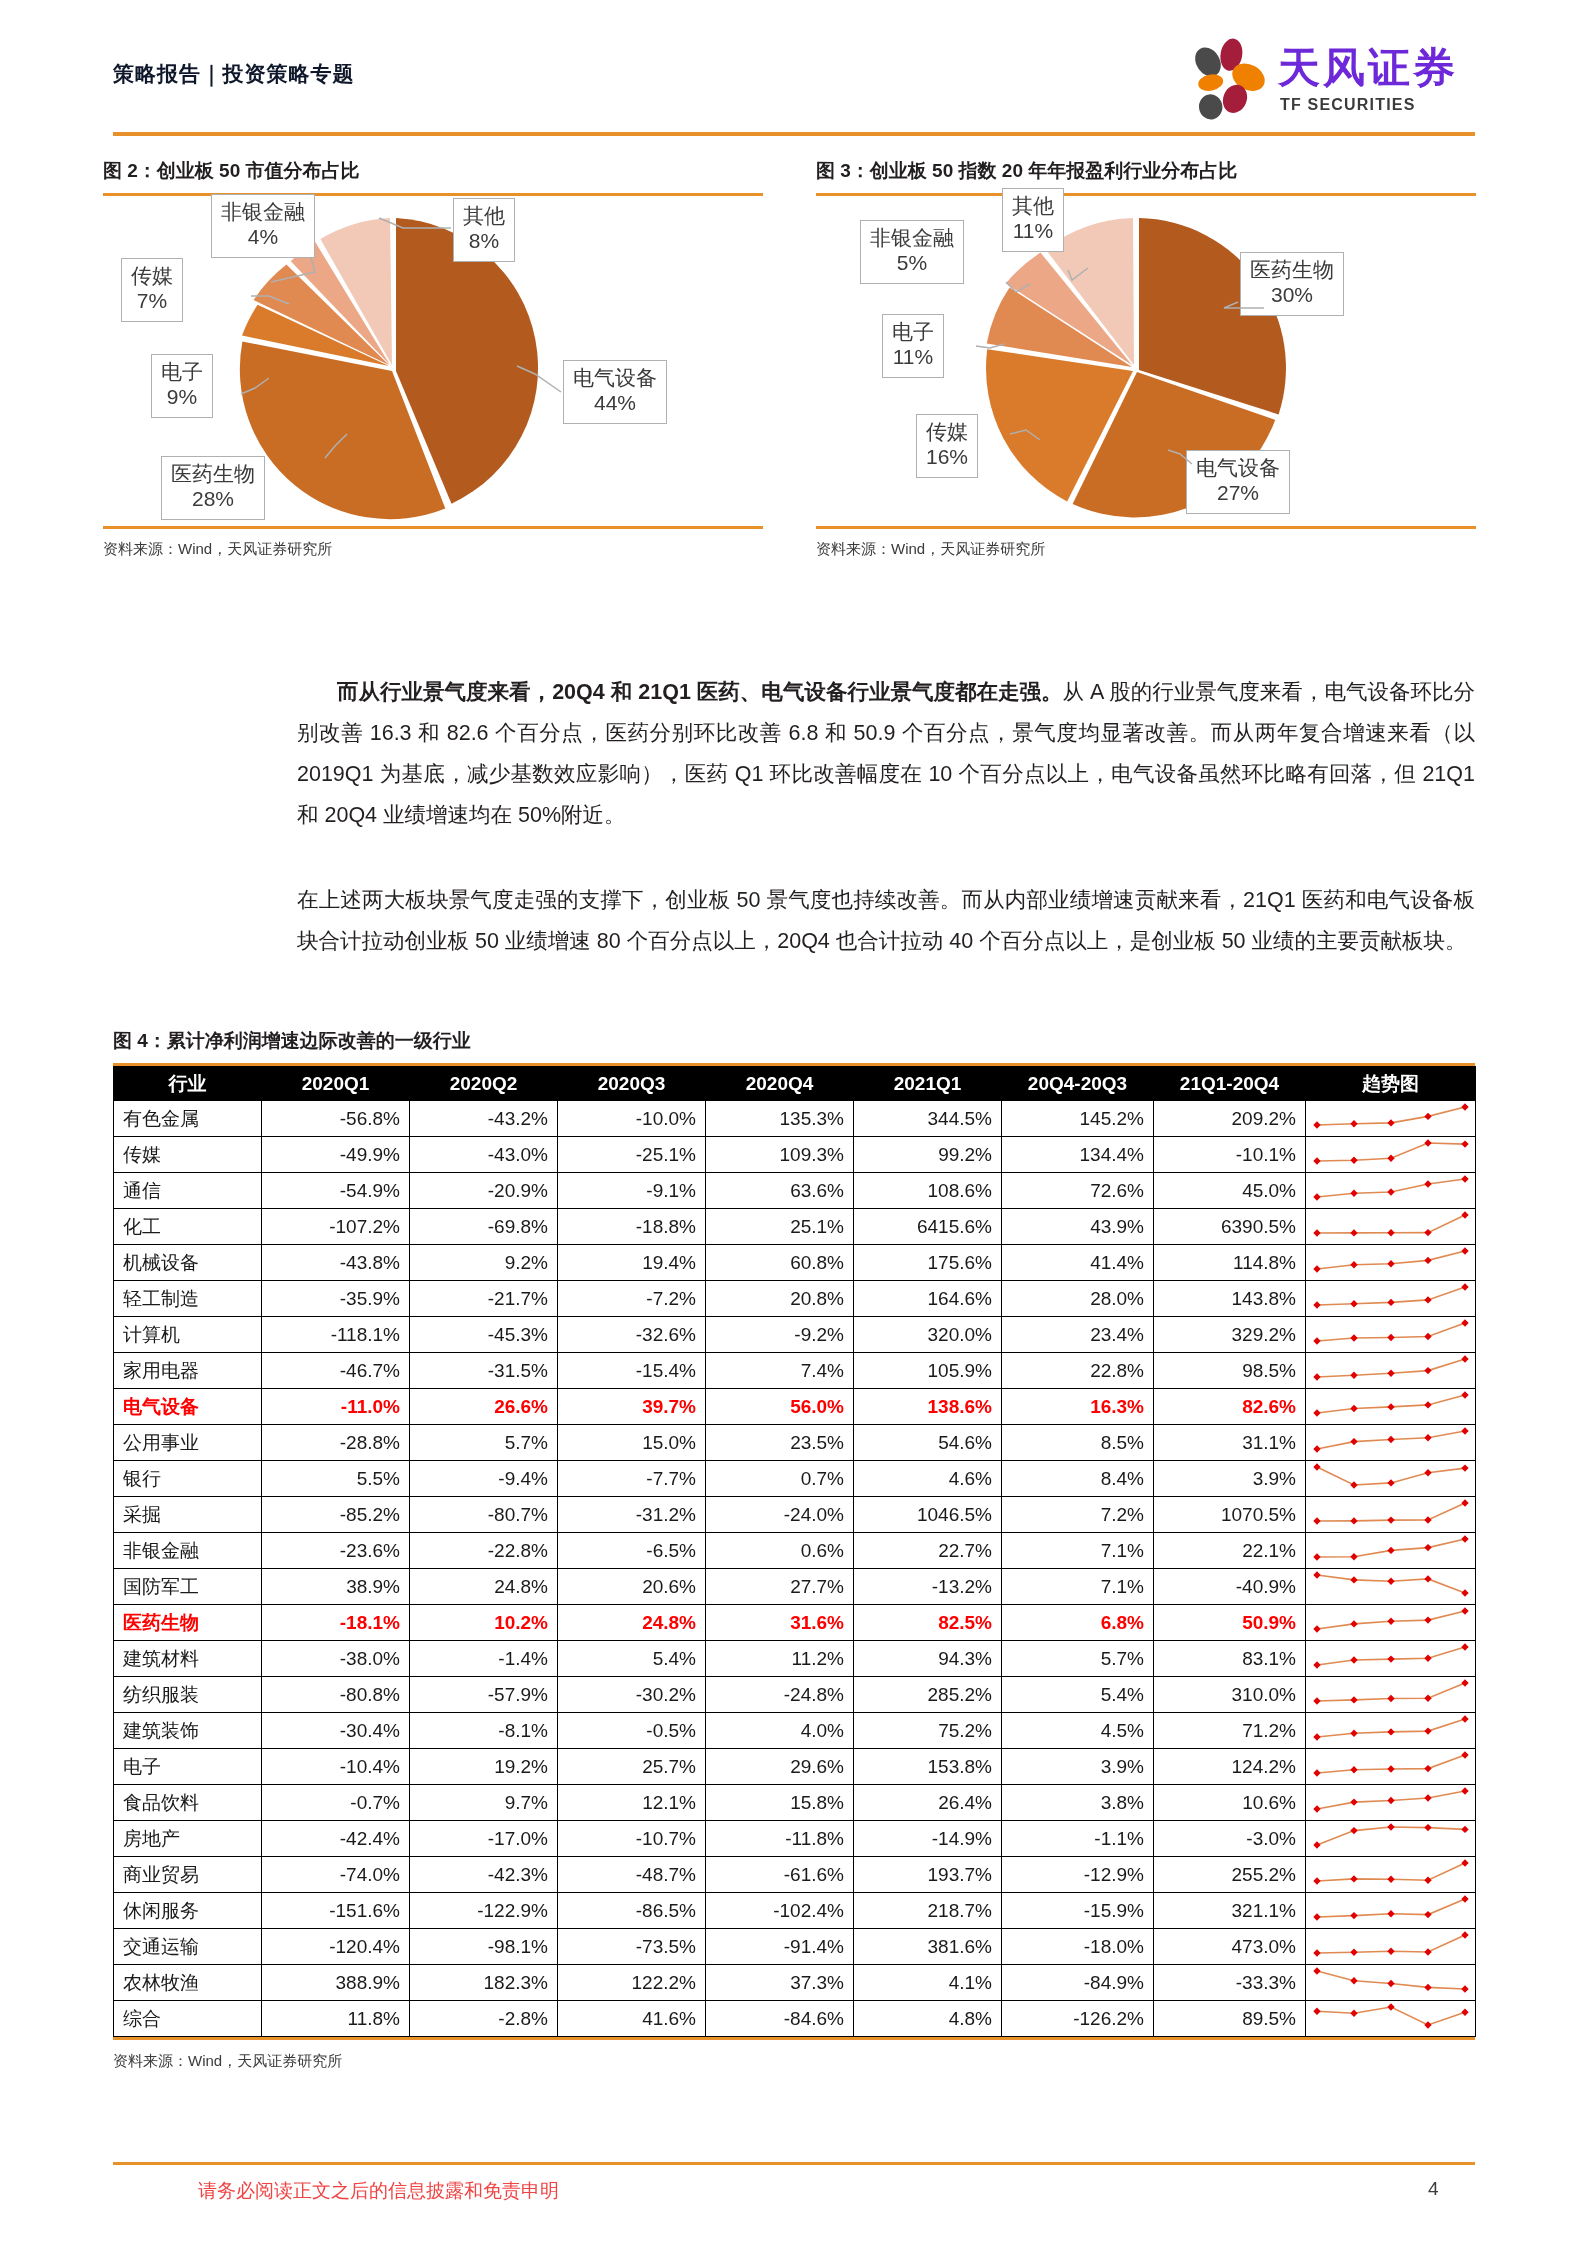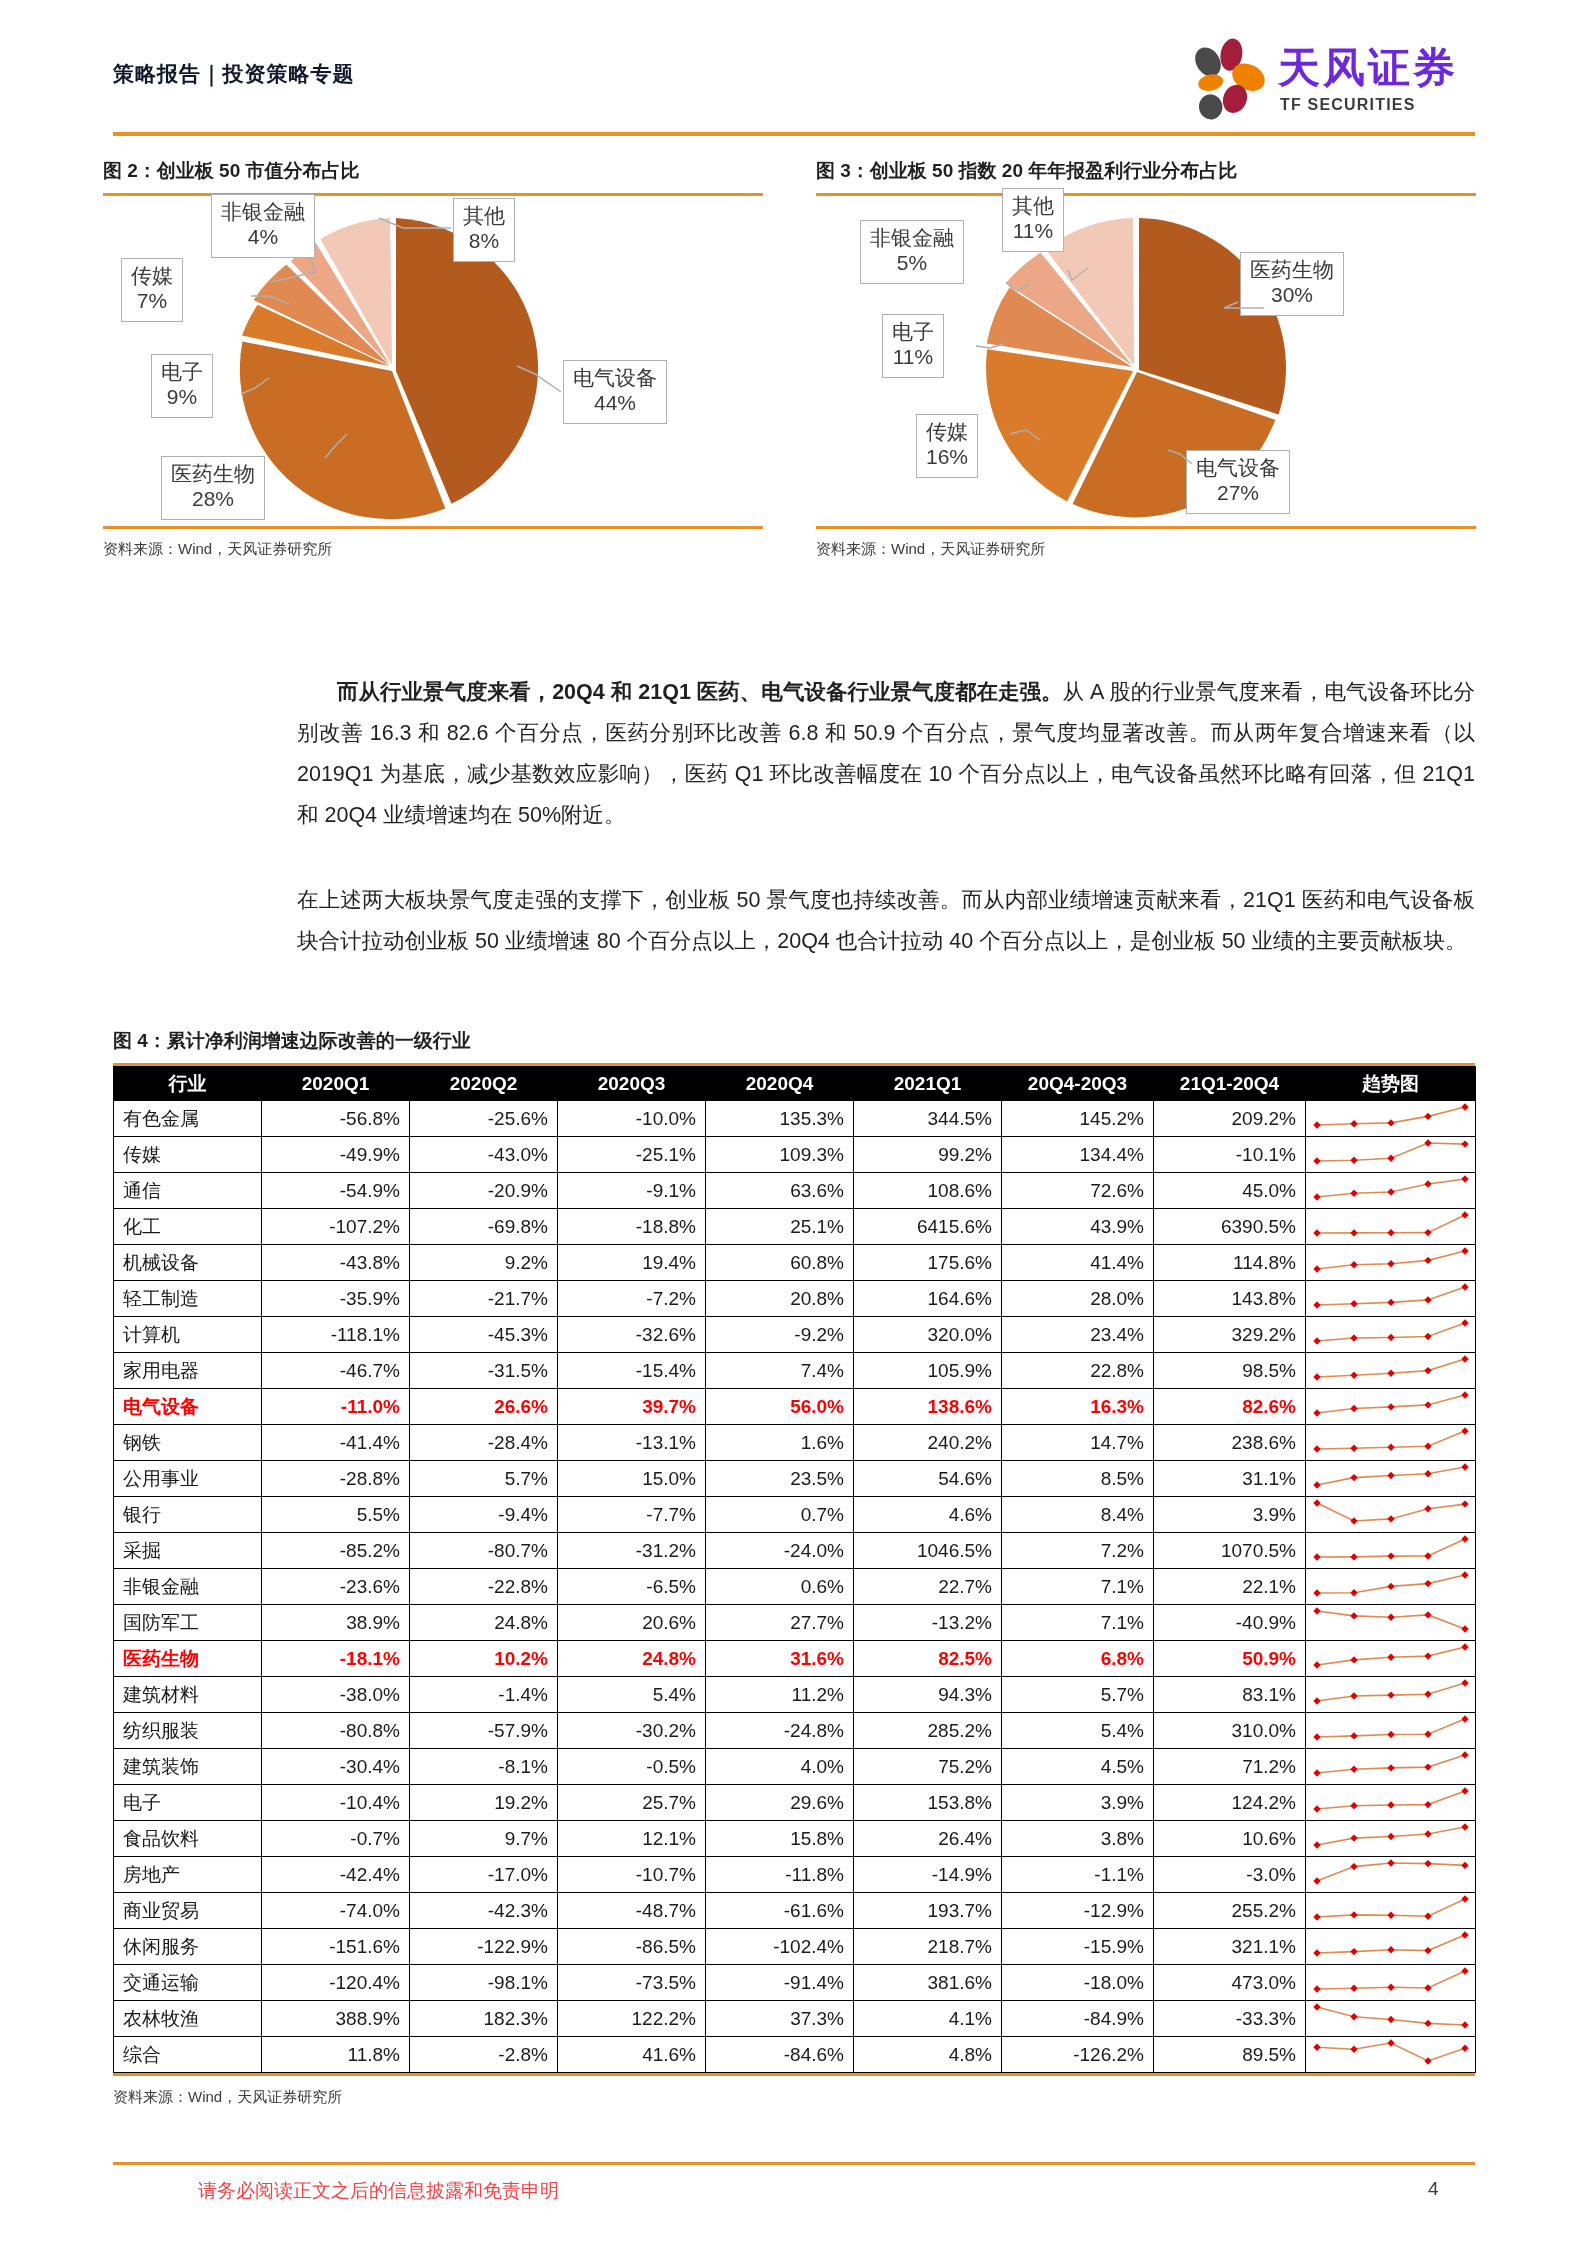--- a/index.html
+++ b/index.html
@@ -258,21 +258,21 @@
             <th>2021Q1</th>
             <th>20Q4-20Q3</th>
             <th>21Q1-20Q4</th>
             <th>趋势图</th>
           </tr>
         </thead>
       <tbody id="tbody">
           <tr>
             <td class="ind">有色金属</td>
             <td class="num">-56.8%</td>
-            <td class="num">-25.6%</td>
+            <td class="num">-43.2%</td>
             <td class="num">-10.0%</td>
             <td class="num">135.3%</td>
             <td class="num">344.5%</td>
             <td class="num">145.2%</td>
             <td class="num">209.2%</td>
             <td class="spark"><svg width="168" height="30">
                 <polyline fill="none" stroke="#E08A52" stroke-width="1.6" points="10.0,24.0 47.0,22.8 84.0,21.9 121.0,15.4 158.0,6.0"></polyline>
                 <rect x="7.4" y="21.4" width="5.2" height="5.2" transform="rotate(45 10.0 24.0)" fill="#E00000"></rect>
                 <rect x="44.4" y="20.2" width="5.2" height="5.2" transform="rotate(45 47.0 22.8)" fill="#E00000"></rect>
                 <rect x="81.4" y="19.3" width="5.2" height="5.2" transform="rotate(45 84.0 21.9)" fill="#E00000"></rect>
@@ -418,38 +418,20 @@
             <td class="spark"><svg width="168" height="30">
                 <polyline fill="none" stroke="#E08A52" stroke-width="1.6" points="10.0,24.0 47.0,19.5 84.0,17.9 121.0,15.9 158.0,6.0"></polyline>
                 <rect x="7.4" y="21.4" width="5.2" height="5.2" transform="rotate(45 10.0 24.0)" fill="#E00000"></rect>
                 <rect x="44.4" y="16.9" width="5.2" height="5.2" transform="rotate(45 47.0 19.5)" fill="#E00000"></rect>
                 <rect x="81.4" y="15.3" width="5.2" height="5.2" transform="rotate(45 84.0 17.9)" fill="#E00000"></rect>
                 <rect x="118.4" y="13.3" width="5.2" height="5.2" transform="rotate(45 121.0 15.9)" fill="#E00000"></rect>
                 <rect x="155.4" y="3.4" width="5.2" height="5.2" transform="rotate(45 158.0 6.0)" fill="#E00000"></rect>
               </svg></td>
           </tr>
           <tr>
-            <td class="ind">钢铁</td>
-            <td class="num">-41.4%</td>
-            <td class="num">-28.4%</td>
-            <td class="num">-13.1%</td>
-            <td class="num">1.6%</td>
-            <td class="num">240.2%</td>
-            <td class="num">14.7%</td>
-            <td class="num">238.6%</td>
-            <td class="spark"><svg width="168" height="30">
-                <polyline fill="none" stroke="#E08A52" stroke-width="1.6" points="10.0,24.0 47.0,23.2 84.0,22.2 121.0,21.3 158.0,6.0"></polyline>
-                <rect x="7.4" y="21.4" width="5.2" height="5.2" transform="rotate(45 10.0 24.0)" fill="#E00000"></rect>
-                <rect x="44.4" y="20.6" width="5.2" height="5.2" transform="rotate(45 47.0 23.2)" fill="#E00000"></rect>
-                <rect x="81.4" y="19.6" width="5.2" height="5.2" transform="rotate(45 84.0 22.2)" fill="#E00000"></rect>
-                <rect x="118.4" y="18.7" width="5.2" height="5.2" transform="rotate(45 121.0 21.3)" fill="#E00000"></rect>
-                <rect x="155.4" y="3.4" width="5.2" height="5.2" transform="rotate(45 158.0 6.0)" fill="#E00000"></rect>
-              </svg></td>
-          </tr>
-          <tr>
             <td class="ind">公用事业</td>
             <td class="num">-28.8%</td>
             <td class="num">5.7%</td>
             <td class="num">15.0%</td>
             <td class="num">23.5%</td>
             <td class="num">54.6%</td>
             <td class="num">8.5%</td>
             <td class="num">31.1%</td>
             <td class="spark"><svg width="168" height="30">
                 <polyline fill="none" stroke="#E08A52" stroke-width="1.6" points="10.0,24.0 47.0,16.6 84.0,14.5 121.0,12.7 158.0,6.0"></polyline>

